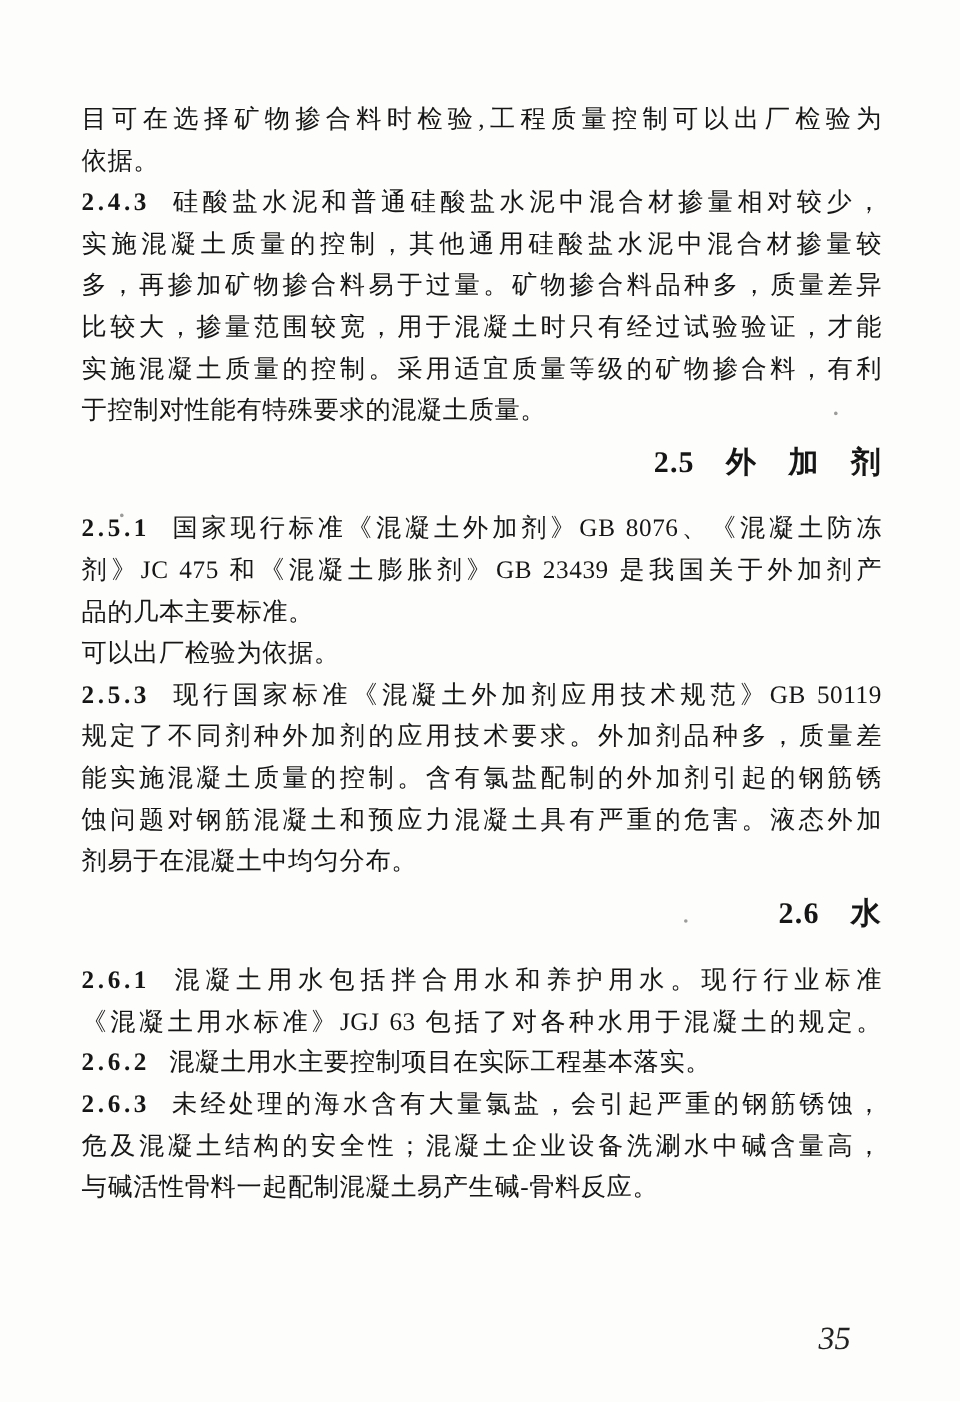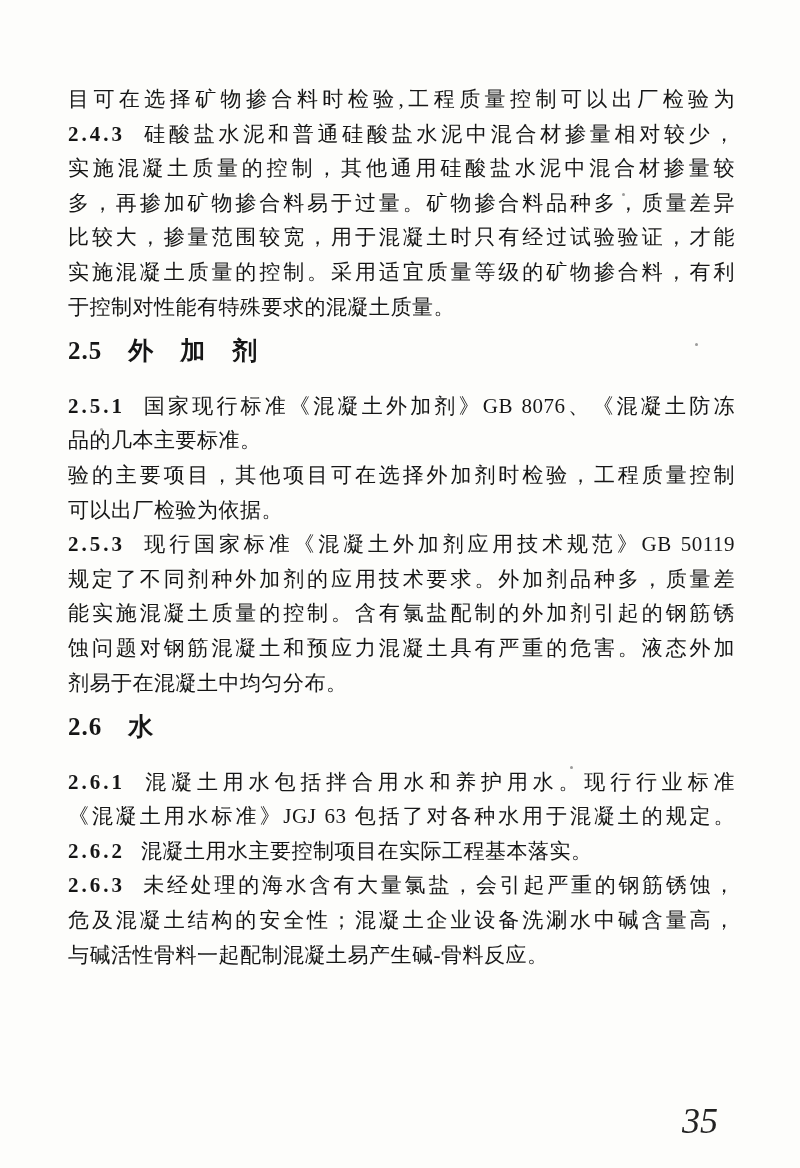--- a/index.html
+++ b/index.html
@@ -37,58 +37,59 @@
   .num {
     font-weight: bold;
     letter-spacing: 3px;
     margin-right: 16px;
     font-style: normal;
     text-align: center;
   }
   .heading {
     font-size: 25px;
     font-weight: bold;
-    text-align: left;
+    text-align: right;
     line-height: 34.6px;
     margin: 10px 0 20px 0;
     letter-spacing: 1px;
   }
   .pagenum {
     position: absolute;
     top: 1100px;
     left: 682px;
-    font-size: 36px;
+    font-size: 27px;
     font-style: italic;
     color: #222222;
   }
   .speck {
     position: absolute;
     width: 3px;
     height: 3px;
     border-radius: 50%;
     background: #4a4a4a;
     opacity: 0.55;
   }
 </style>
 </head>
 <body>
 
 <div class="page">
   <main class="content" id="content">
       <div class="line fill">目可在选择矿物掺合料时检验,工程质量控制可以出厂检验为</div>
+      <div class="line">依据。</div>
       <div class="line fill"><b class="num">2.4.3</b><span>硅酸盐水泥和普通硅酸盐水泥中混合材掺量相对较少，</span></div>
       <div class="line fill">实施混凝土质量的控制，其他通用硅酸盐水泥中混合材掺量较</div>
       <div class="line fill">多，再掺加矿物掺合料易于过量。矿物掺合料品种多，质量差异</div>
       <div class="line fill">比较大，掺量范围较宽，用于混凝土时只有经过试验验证，才能</div>
       <div class="line fill">实施混凝土质量的控制。采用适宜质量等级的矿物掺合料，有利</div>
       <div class="line">于控制对性能有特殊要求的混凝土质量。</div>
       <div class="heading">2.5　外　加　剂</div>
       <div class="line fill"><b class="num">2.5.1</b><span>国家现行标准《混凝土外加剂》GB 8076、《混凝土防冻</span></div>
+      <div class="line fill">剂》JC 475 和《混凝土膨胀剂》GB 23439 是我国关于外加剂产</div>
       <div class="line">品的几本主要标准。</div>
-      <div class="line fill">验的主要项目，其他项目可在选择外加剂时检验，工程质量控制</div>
       <div class="line">可以出厂检验为依据。</div>
       <div class="line fill"><b class="num">2.5.3</b><span>现行国家标准《混凝土外加剂应用技术规范》GB 50119</span></div>
       <div class="line fill">规定了不同剂种外加剂的应用技术要求。外加剂品种多，质量差</div>
       <div class="line fill">能实施混凝土质量的控制。含有氯盐配制的外加剂引起的钢筋锈</div>
       <div class="line fill">蚀问题对钢筋混凝土和预应力混凝土具有严重的危害。液态外加</div>
       <div class="line">剂易于在混凝土中均匀分布。</div>
       <div class="heading">2.6　水</div>
       <div class="line fill"><b class="num">2.6.1</b><span>混凝土用水包括拌合用水和养护用水。现行行业标准</span></div>
       <div class="line fill">《混凝土用水标准》JGJ 63 包括了对各种水用于混凝土的规定。</div>
       <div class="line"><b class="num">2.6.2</b><span>混凝土用水主要控制项目在实际工程基本落实。</span></div>

